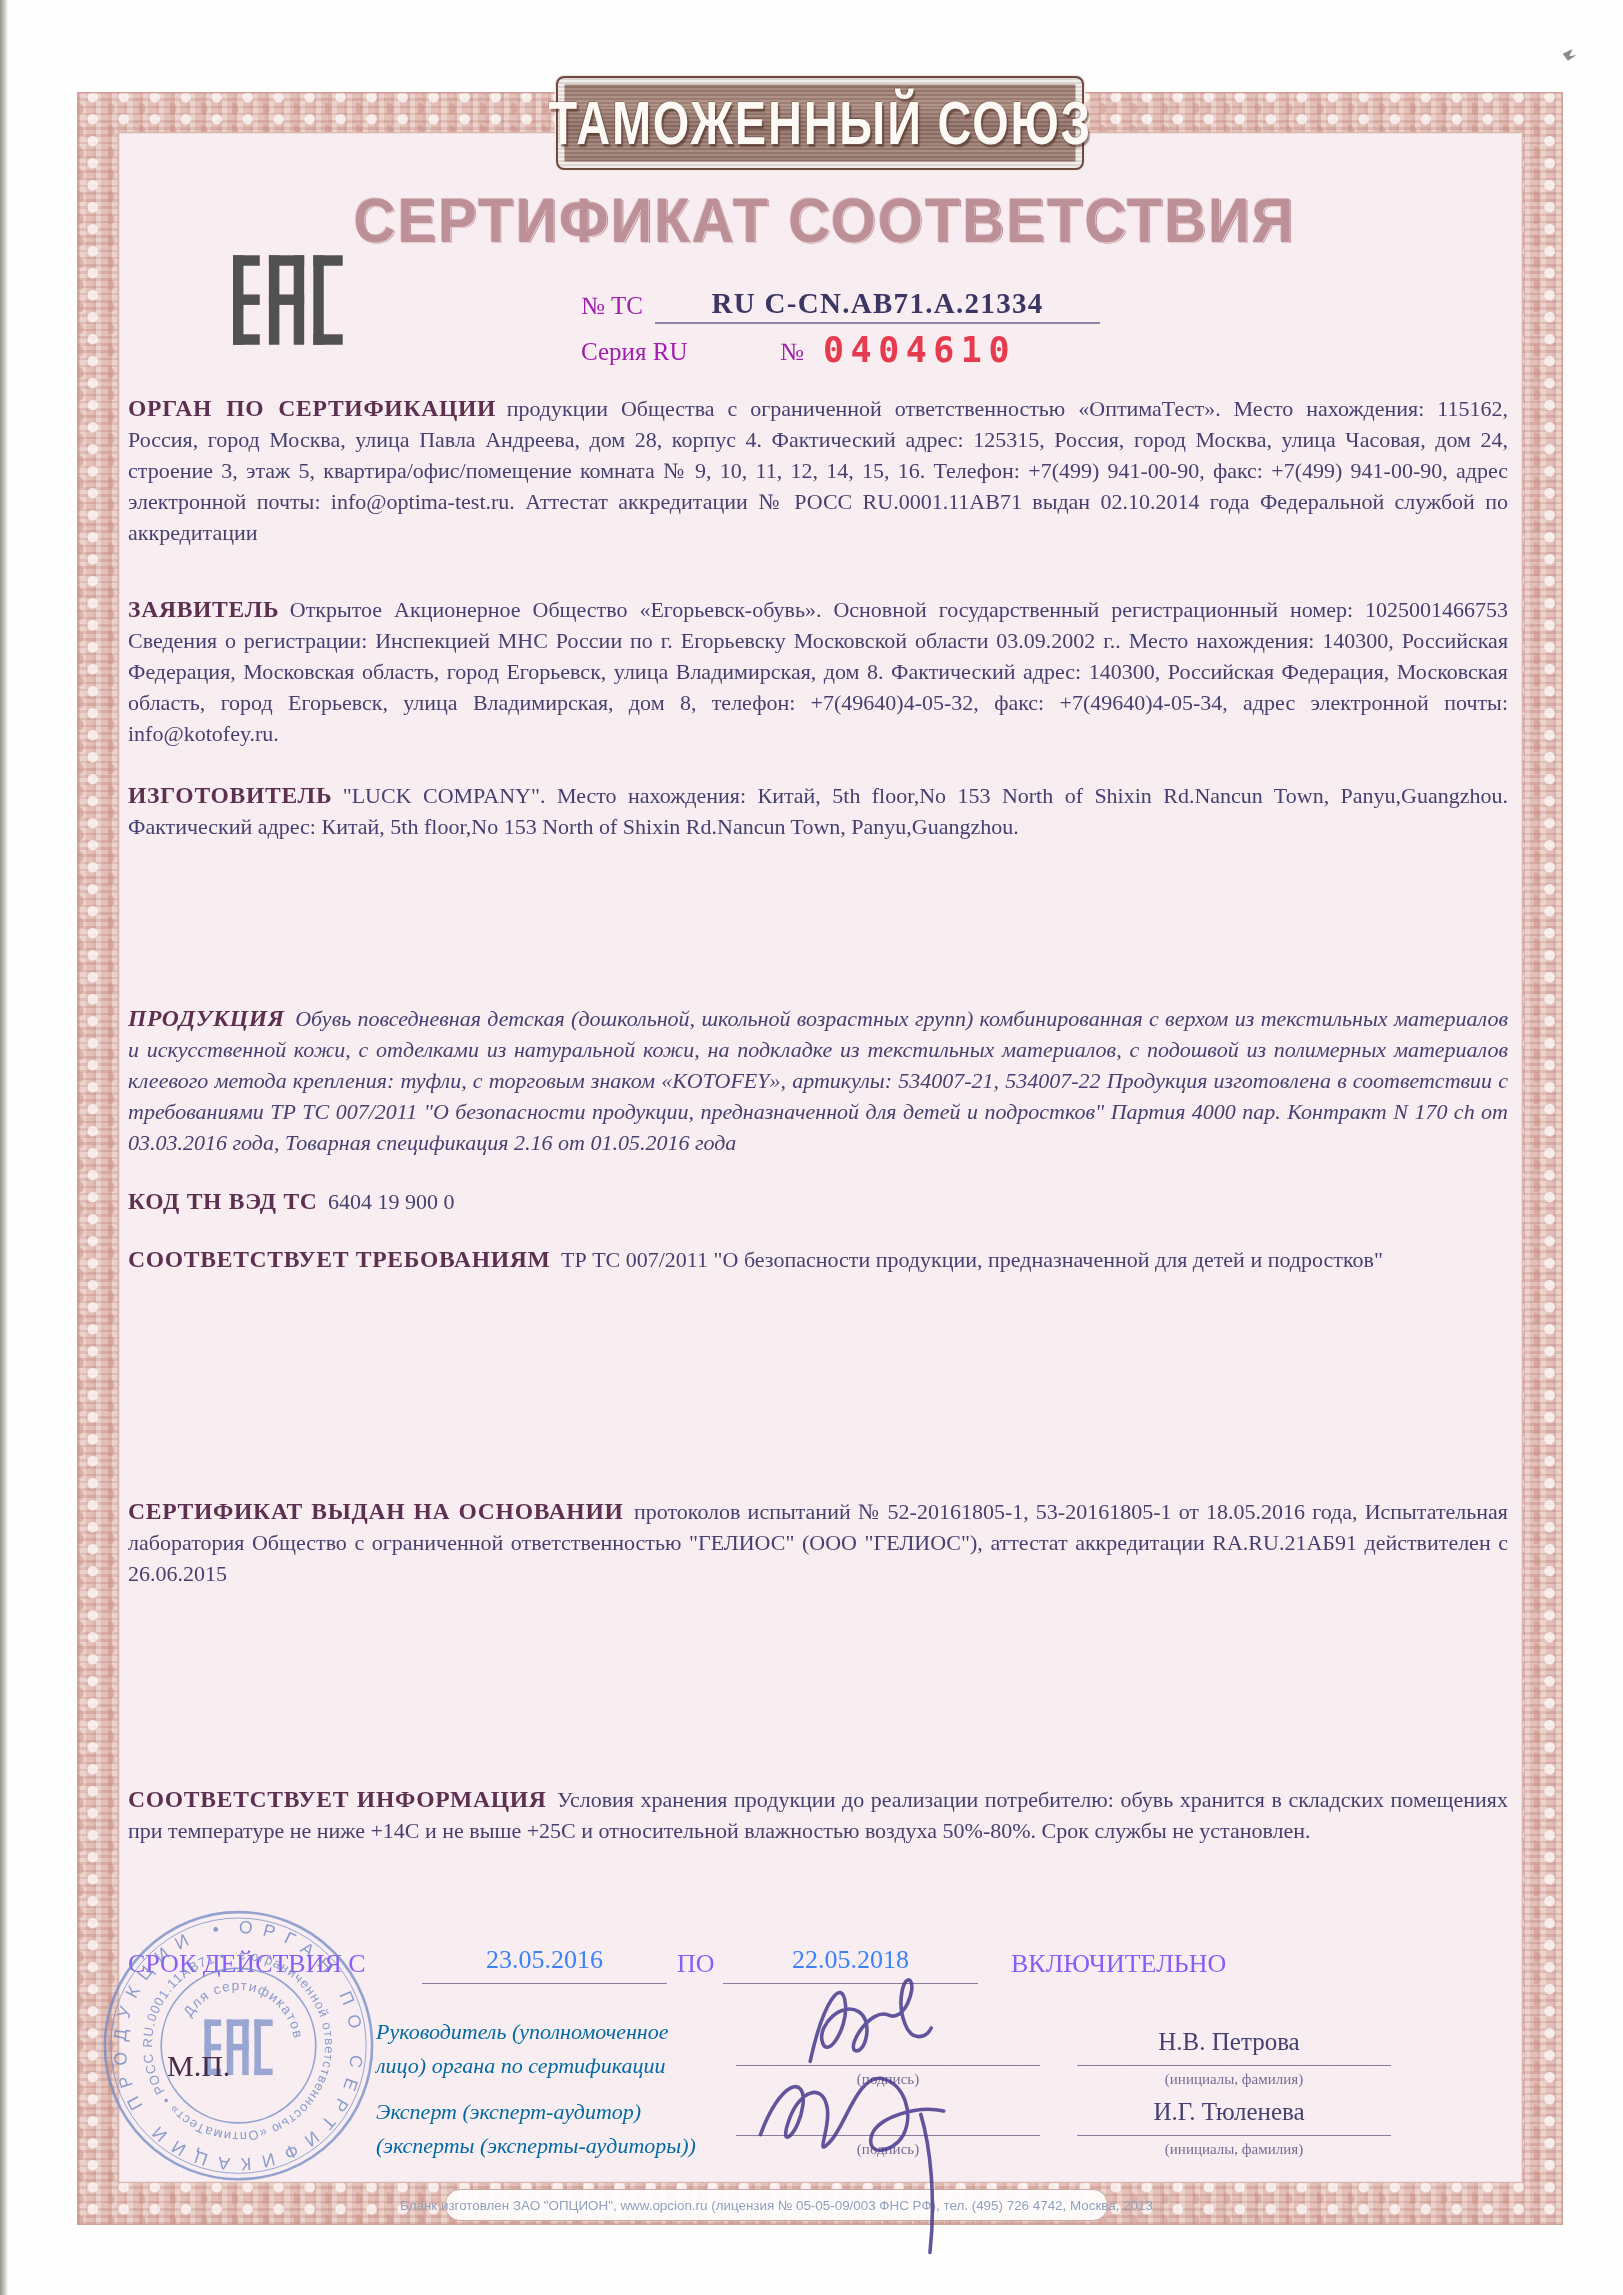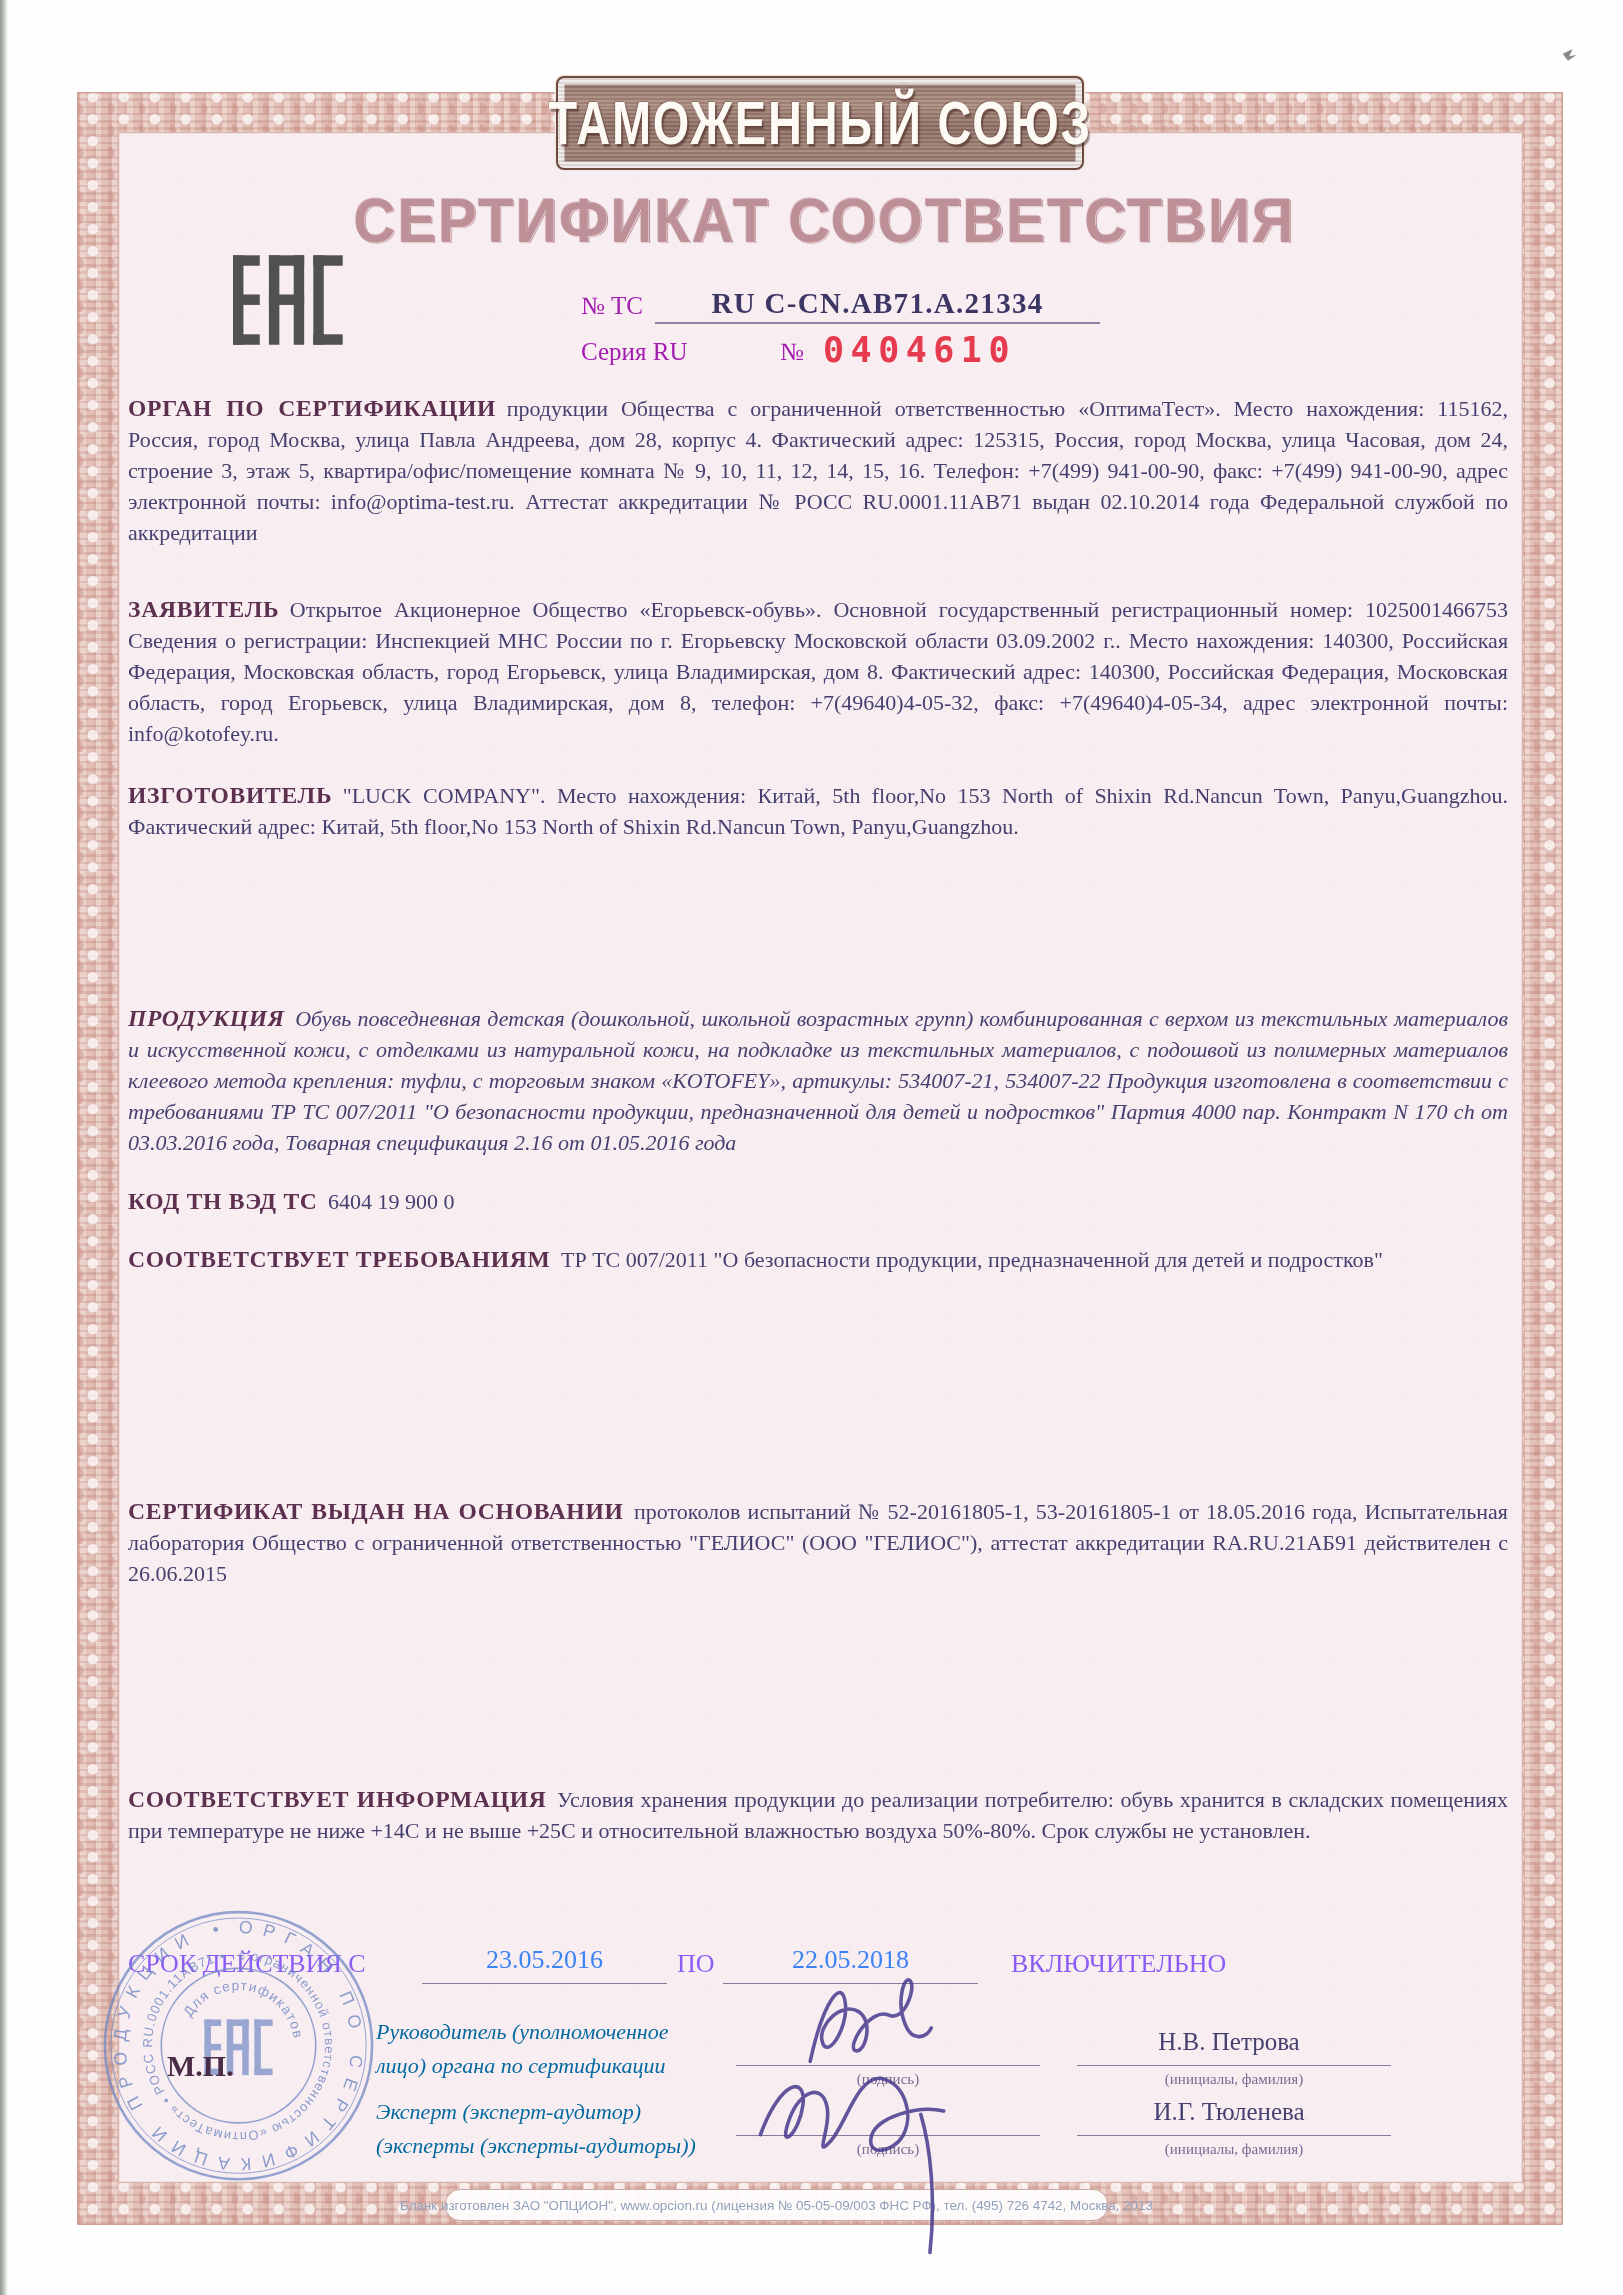--- a/index.html
+++ b/index.html
@@ -53,21 +53,21 @@
   .sec{position:absolute;left:128px;width:1380px;z-index:4;font-size:22px;line-height:31px;
         color:#45406f;text-align:justify;}
   .sec .lbl{font-weight:bold;font-size:23.6px;color:#5d3050;letter-spacing:0.7px;margin-right:10.5px;}
   .s1{top:393px;} .s2{top:594px;} .s3{top:780px;} .s4{top:1003px;font-style:italic;}
   .s5{top:1186px;} .s6{top:1244px;} .s7{top:1496px;} .s8{top:1784px;}
   
   .val-lbl{position:absolute;z-index:4;font-weight:normal;font-size:26px;color:#8b5cf6;white-space:nowrap;}
   .val-date{position:absolute;z-index:4;font-size:26px;color:#3b82f6;text-align:center;
         border-bottom:1.3px solid #8a7a9d;padding-bottom:7.9px;}
   
-  .mp{position:absolute;left:167px;top:2049px;z-index:7;font-weight:bold;font-size:30px;color:#4b2c46;}
+  .mp{position:absolute;left:167px;top:2049px;z-index:7;font-weight:normal;font-size:30px;color:#4b2c46;}
   .role{position:absolute;left:376px;z-index:4;font-size:22px;line-height:34px;color:#0369a1;font-style:italic;}
   .sigline{position:absolute;z-index:4;border-bottom:1.3px solid #8a7a9d;}
   .caption{position:absolute;z-index:4;font-size:15px;color:#7a6b93;text-align:center;}
   .sname{position:absolute;z-index:4;font-size:25px;color:#45406f;text-align:center;}
   
   .stamp{position:absolute;left:65px;top:1872px;z-index:5;}
   .overlay{position:absolute;left:0;top:0;z-index:6;pointer-events:none;}
   
   .pill{position:absolute;left:445px;top:2189px;width:661px;height:30px;z-index:4;border-radius:15px;
         background:rgba(255,255,255,.93);border:1.3px solid #cba8a6;display:flex;align-items:center;justify-content:center;}

